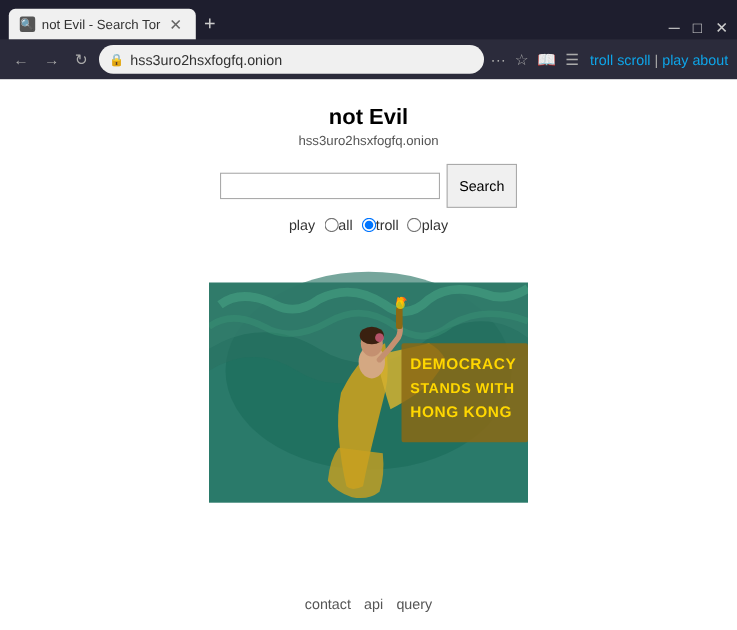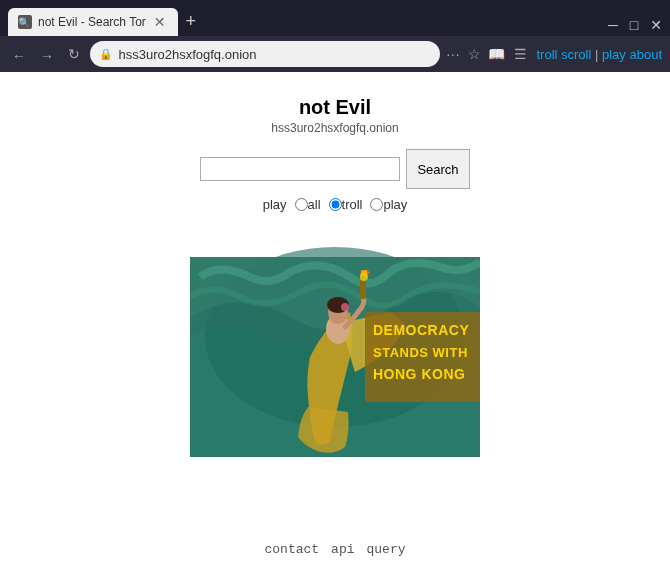--- a/index.html
+++ b/index.html
@@ -195,21 +195,20 @@
       margin-top: auto;
       padding: 12px 0 16px 0;
       font-size: 13px;
       color: #333;
       display: flex;
       gap: 6px;
     }
     .footer-links a {
       color: #555;
       text-decoration: none;
-      font-family: Liberation Mono, monospace;
     }
   </style>
 </head>
 <body>
 
 <div class="browser-frame">
 
   <div class="tab-bar">
     <div class="tab">
       <div class="tab-favicon">🔍</div>

